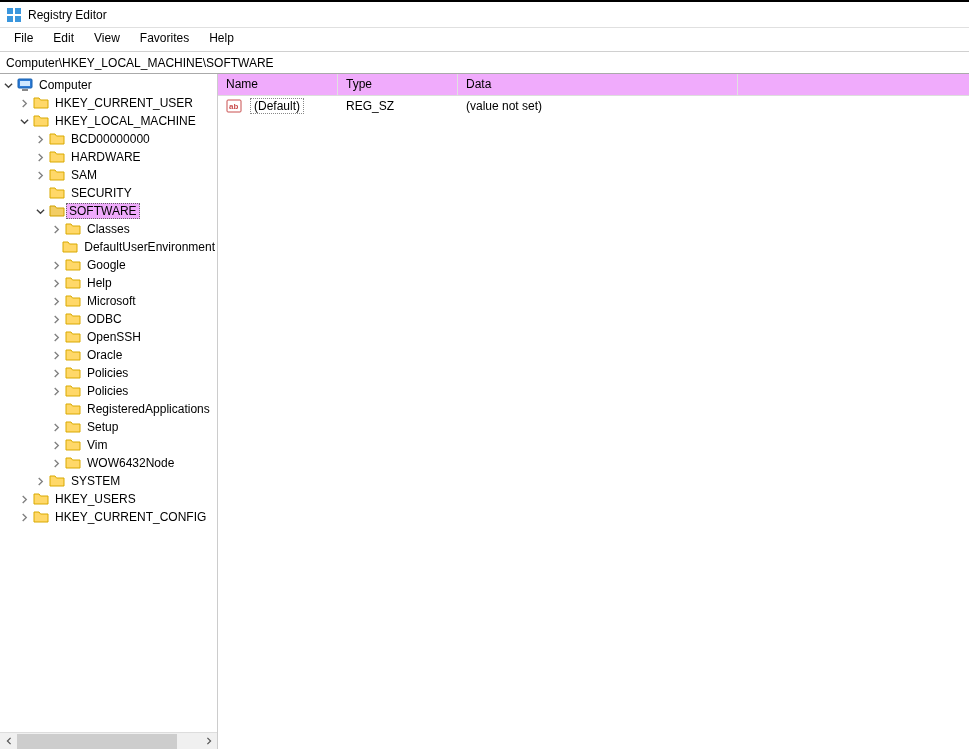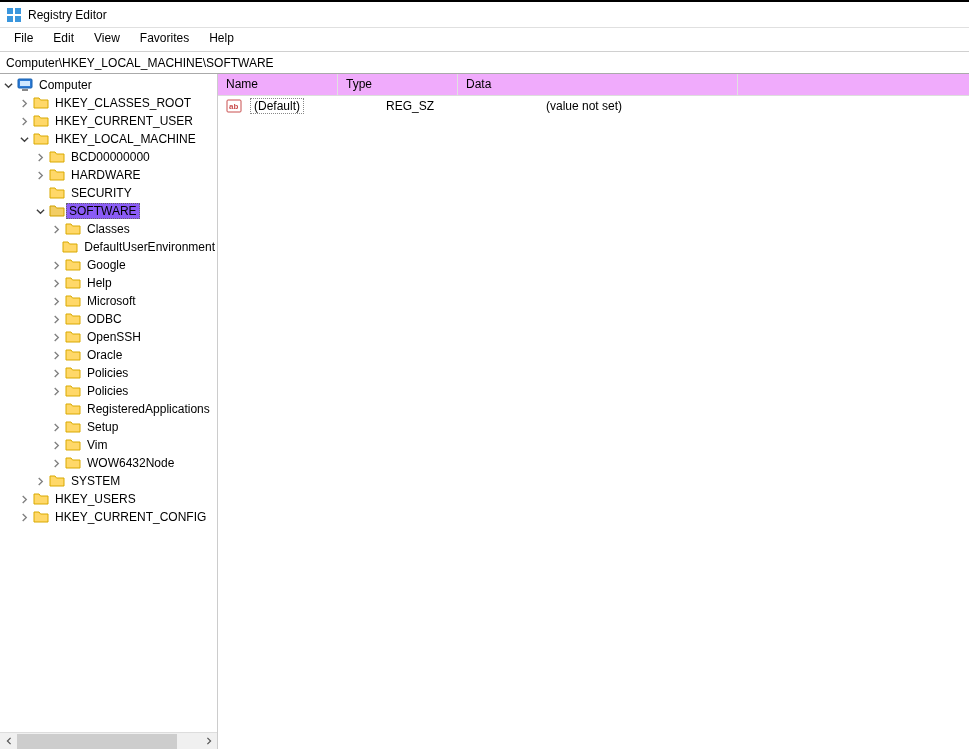--- a/index.html
+++ b/index.html
@@ -75,21 +75,21 @@
       flex-direction: column;
     }
     .tree-row {
       display: flex;
       align-items: center;
       height: 18px;
       white-space: nowrap;
       cursor: default;
     }
     .tree-row.selected .tree-label {
-      background: #8b5cf6;
+      background: #f0abfc;
       border: 1px dotted #666;
       padding: 0 2px;
       margin-left: -3px;
     }
     .tree-row.selected .folder-icon {
       filter: brightness(0.95);
     }
     .expander {
       width: 13px;
       height: 13px;
@@ -125,21 +125,20 @@
       padding: 3px 8px;
       border-right: 1px solid #e0e0e0;
       font-size: 12px;
       cursor: default;
     }
     .list-body { flex: 1; }
     .list-row {
       display: flex;
       height: 20px;
       align-items: center;
-      gap: 40px;
     }
     .list-row .cell {
       padding: 0 8px;
       display: flex;
       align-items: center;
       font-size: 12px;
     }
     .list-row .cell.name { gap: 4px; }
     .list-row .cell.name .value-label {
       border: 1px dotted #888;
@@ -223,34 +222,20 @@
         <span class="computer-icon">
           <svg width="16" height="16" viewBox="0 0 16 16">
             <rect x="1" y="2" width="14" height="9" rx="1" fill="#2e7cd6" stroke="#1760b0"></rect>
             <rect x="3" y="4" width="10" height="5" fill="#cfe8ff"></rect>
             <rect x="5" y="12" width="6" height="2" fill="#888"></rect>
           </svg>
         </span>
         <span class="tree-label">Computer</span>
       </div>
 
-      <div class="tree-row">
-        <span class="indent" style="width:18px"></span>
-        <span class="expander">
-          <svg width="9" height="9" viewBox="0 0 10 10">
-              <path d="M3 1 L7 5 L3 9" fill="none" stroke="#808080" stroke-width="1.5"></path>
-            </svg>
-        </span>
-        <span class="folder-icon">
-          <svg width="16" height="16" viewBox="0 0 16 16">
-              <path d="M1 3 h5 l1.5 2 H15 v8 H1 z" fill="#ffd869" stroke="#d9a900"></path>
-            </svg>
-        </span>
-        <span class="tree-label">HKEY_CLASSES_ROOT</span>
-      </div>
 
       <div class="tree-row">
         <span class="indent" style="width:18px"></span>
         <span class="expander">
           <svg width="9" height="9" viewBox="0 0 10 10">
               <path d="M3 1 L7 5 L3 9" fill="none" stroke="#808080" stroke-width="1.5"></path>
             </svg>
         </span>
         <span class="folder-icon">
           <svg width="16" height="16" viewBox="0 0 16 16">
@@ -295,20 +280,34 @@
             <svg width="9" height="9" viewBox="0 0 10 10">
               <path d="M3 1 L7 5 L3 9" fill="none" stroke="#808080" stroke-width="1.5"></path>
             </svg>
           </span>
         <span class="folder-icon">
             <svg width="16" height="16" viewBox="0 0 16 16">
               <path d="M1 3 h5 l1.5 2 H15 v8 H1 z" fill="#ffd869" stroke="#d9a900"></path>
             </svg>
           </span>
         <span class="tree-label">HARDWARE</span>
+      </div>
+      <div class="tree-row">
+        <span class="indent" style="width:34px"></span>
+        <span class="expander">
+            <svg width="9" height="9" viewBox="0 0 10 10">
+              <path d="M3 1 L7 5 L3 9" fill="none" stroke="#808080" stroke-width="1.5"></path>
+            </svg>
+          </span>
+        <span class="folder-icon">
+            <svg width="16" height="16" viewBox="0 0 16 16">
+              <path d="M1 3 h5 l1.5 2 H15 v8 H1 z" fill="#ffd869" stroke="#d9a900"></path>
+            </svg>
+          </span>
+        <span class="tree-label">SAM</span>
       </div>
       <div class="tree-row">
         <span class="indent" style="width:34px"></span>
         <span class="expander empty">·</span>
         <span class="folder-icon">
             <svg width="16" height="16" viewBox="0 0 16 16">
               <path d="M1 3 h5 l1.5 2 H15 v8 H1 z" fill="#ffd869" stroke="#d9a900"></path>
             </svg>
           </span>
         <span class="tree-label">SECURITY</span>

